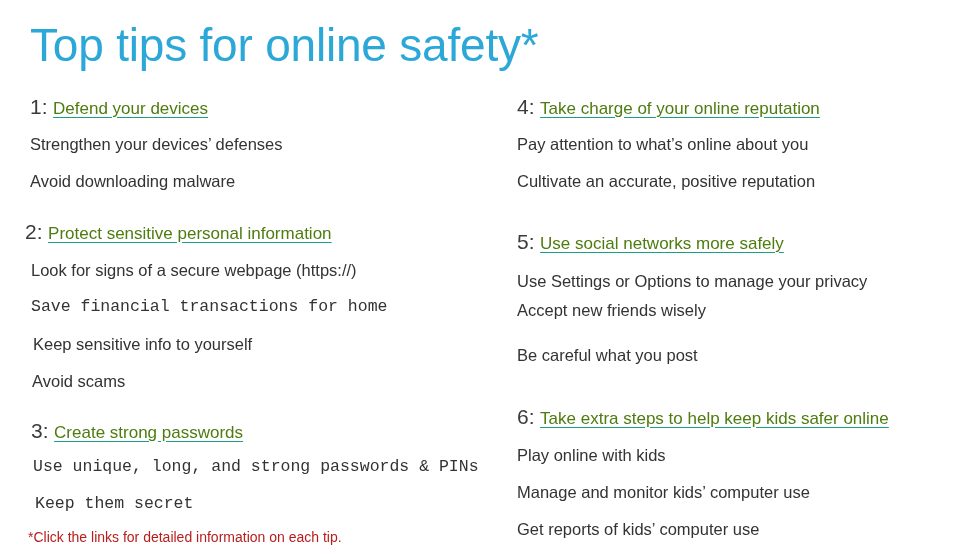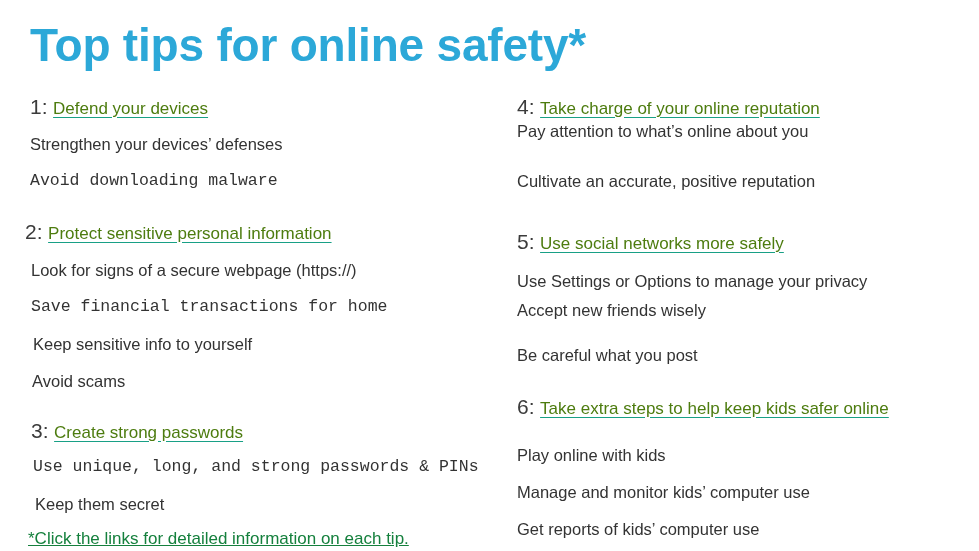--- a/index.html
+++ b/index.html
@@ -21,21 +21,21 @@
     background: #ffffff;
   }
 
   
   .slide-title {
     position: absolute;
     left: 30px;
     top: 21px;
     font-size: 46px;
     line-height: 1.05;
-    font-weight: 700;
+    font-weight: 400;
     letter-spacing: -0.2px;
     color: #2ca8d8;
     white-space: nowrap;
   }
 
   
   .col {
     position: absolute;
     top: 88px;
   }
@@ -64,80 +64,79 @@
   }
   .bullet {
     font-size: 16.5px;
     color: #333333;
     line-height: 1.0;
     white-space: nowrap;
   }
 
   .footnote {
     position: absolute;
-    font-size: 17px;
-    color: #15803d;
+    font-size: 14px;
+    color: #b91c1c;
     white-space: nowrap;
-    text-decoration: underline;
   }
 
   
   .row { position: absolute; white-space: nowrap; }
 </style>
 </head>
 <body>
 
 <div class="slide">
 
   <div class="slide-title">Top tips for online safety*</div>
 
   <div class="col col-left">
 
     <div class="row tip-head" style="left:30px; top:8px;">
       <span class="tip-num">1:</span>
       <span class="tip-link">Defend your devices</span>
     </div>
     <div class="row bullet" style="left:30px; top:48px;">Strengthen your devices’ defenses</div>
-    <div class="row bullet" style="left:30px; top:85px;font-family:Liberation Mono, monospace;">Avoid downloading malware</div>
+    <div class="row bullet" style="left:30px; top:85px;">Avoid downloading malware</div>
 
     <div class="row tip-head" style="left:25px; top:133px;">
       <span class="tip-num">2:</span>
       <span class="tip-link">Protect sensitive personal information</span>
     </div>
     <div class="row bullet" style="left:31px; top:174px;">Look for signs of a secure webpage (https://)</div>
     <div class="row bullet" style="left:31px; top:211px;font-family:Liberation Mono, monospace;">Save financial transactions for home</div>
     <div class="row bullet" style="left:33px; top:248px;">Keep sensitive info to yourself</div>
     <div class="row bullet" style="left:32px; top:285px;">Avoid scams</div>
 
     <div class="row tip-head" style="left:31px; top:332px;">
       <span class="tip-num">3:</span>
       <span class="tip-link">Create strong passwords</span>
     </div>
     <div class="row bullet" style="left:33px; top:371px;font-family:Liberation Mono, monospace;">Use unique, long, and strong passwords &amp; PINs</div>
-    <div class="row bullet" style="left:35px; top:408px;">Keep them secret</div>
+    <div class="row bullet" style="left:35px; top:408px;font-family:Liberation Mono, monospace;">Keep them secret</div>
   </div>
 
   <div class="col col-right">
 
     <div class="row tip-head" style="left:17px; top:8px;">
       <span class="tip-num">4:</span>
       <span class="tip-link">Take charge of your online reputation</span>
     </div>
-    <div class="row bullet" style="left:17px; top:35px;text-align:right;">Pay attention to what’s online about you</div>
+    <div class="row bullet" style="left:17px; top:48px;text-align:right;">Pay attention to what’s online about you</div>
     <div class="row bullet" style="left:17px; top:85px;">Cultivate an accurate, positive reputation</div>
 
     <div class="row tip-head" style="left:17px; top:143px;">
       <span class="tip-num">5:</span>
       <span class="tip-link">Use social networks more safely</span>
     </div>
     <div class="row bullet" style="left:17px; top:185px;">Use Settings or Options to manage your privacy</div>
     <div class="row bullet" style="left:17px; top:214px;">Accept new friends wisely</div>
     <div class="row bullet" style="left:17px; top:259px;">Be careful what you post</div>
 
-    <div class="row tip-head" style="left:17px; top:308px;">
+    <div class="row tip-head" style="left:17px; top:318px;">
       <span class="tip-num">6:</span>
       <span class="tip-link">Take extra steps to help keep kids safer online</span>
     </div>
     <div class="row bullet" style="left:17px; top:359px;">Play online with kids</div>
     <div class="row bullet" style="left:17px; top:396px;">Manage and monitor kids’ computer use</div>
     <div class="row bullet" style="left:17px; top:433px;">Get reports of kids’ computer use</div>
   </div>
 
   <div class="footnote" style="left:28px; top:529px;">*Click the links for detailed information on each tip.</div>
 

